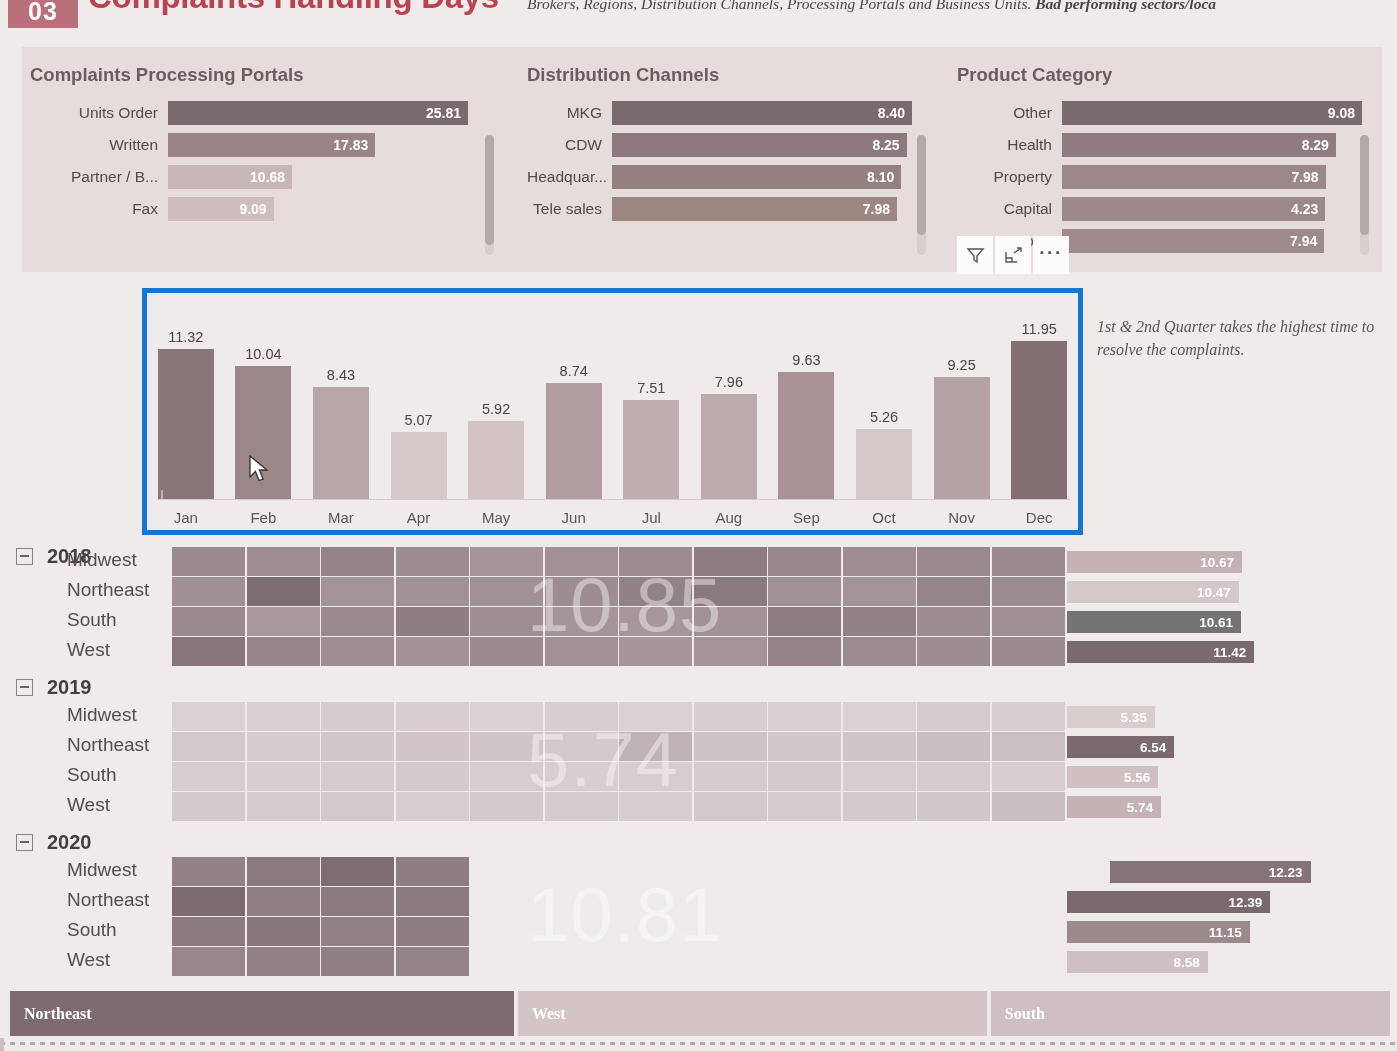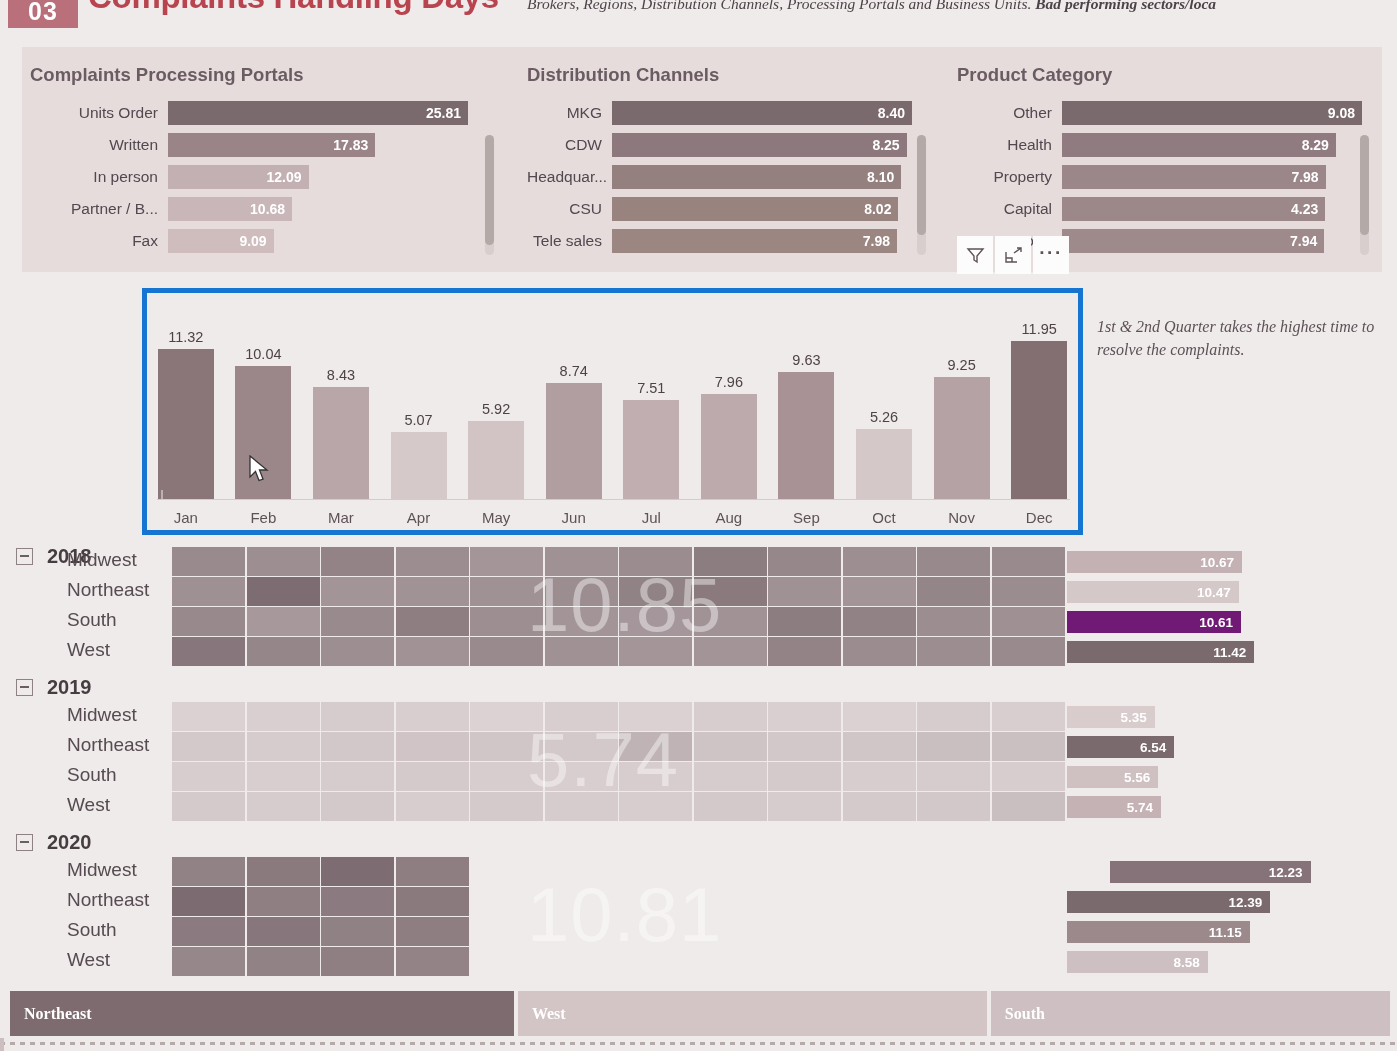--- a/index.html
+++ b/index.html
@@ -190,28 +190,20 @@
           </div>
           <div class="barrow">
             <div class="barrow-label" style="width: 138px;">Written</div>
             <div class="barrow-track" style="width: 300px;">
               <div class="barrow-fill" style="width: 207.245px; background: rgb(154, 132, 136);">
                 <span>17.83</span>
               </div>
             </div>
           </div>
           <div class="barrow">
-            <div class="barrow-label" style="width: 138px;">In person</div>
-            <div class="barrow-track" style="width: 300px;">
-              <div class="barrow-fill" style="width: 140.527px; background: rgb(195, 176, 178);">
-                <span>12.09</span>
-              </div>
-            </div>
-          </div>
-          <div class="barrow">
             <div class="barrow-label" style="width: 138px;">Partner / B...</div>
             <div class="barrow-track" style="width: 300px;">
               <div class="barrow-fill" style="width: 124.138px; background: rgb(201, 182, 184);">
                 <span>10.68</span>
               </div>
             </div>
           </div>
           <div class="barrow">
             <div class="barrow-label" style="width: 138px;">Fax</div>
             <div class="barrow-track" style="width: 300px;">
@@ -241,28 +233,20 @@
               <div class="barrow-fill" style="width: 294.643px; background: rgb(141, 121, 125);">
                 <span>8.25</span>
               </div>
             </div>
           </div>
           <div class="barrow">
             <div class="barrow-label" style="width: 85px;">Headquar...</div>
             <div class="barrow-track" style="width: 300px;">
               <div class="barrow-fill" style="width: 289.286px; background: rgb(147, 128, 127);">
                 <span>8.10</span>
-              </div>
-            </div>
-          </div>
-          <div class="barrow">
-            <div class="barrow-label" style="width: 85px;">CSU</div>
-            <div class="barrow-track" style="width: 300px;">
-              <div class="barrow-fill" style="width: 286.429px; background: rgb(152, 131, 127);">
-                <span>8.02</span>
               </div>
             </div>
           </div>
           <div class="barrow">
             <div class="barrow-label" style="width: 85px;">Tele sales</div>
             <div class="barrow-track" style="width: 300px;">
               <div class="barrow-fill" style="width: 285px; background: rgb(155, 134, 130);">
                 <span>7.98</span>
               </div>
             </div>
@@ -562,21 +546,21 @@
           <div class="sbfill" style="width: 174.988px; background: rgb(196, 177, 180);">
             <span>10.67</span>
           </div>
         </div>
         <div class="sbrow" style="top: 63px; left: 0px; width: 215px;">
           <div class="sbfill" style="width: 171.708px; background: rgb(213, 200, 201);">
             <span>10.47</span>
           </div>
         </div>
         <div class="sbrow" style="top: 93px; left: 0px; width: 215px;">
-          <div class="sbfill" style="width: 174.004px; background: #701a75;">
+          <div class="sbfill" style="width: 174.004px; background: #737373;">
             <span>10.61</span>
           </div>
         </div>
         <div class="sbrow" style="top: 123px; left: 0px; width: 215px;">
           <div class="sbfill" style="width: 187.288px; background: rgb(123, 106, 109);">
             <span>11.42</span>
           </div>
         </div>
         <div class="sbrow" style="top: 188px; left: 0px; width: 215px;">
           <div class="sbfill" style="width: 87.74px; background: rgb(216, 204, 205);">

